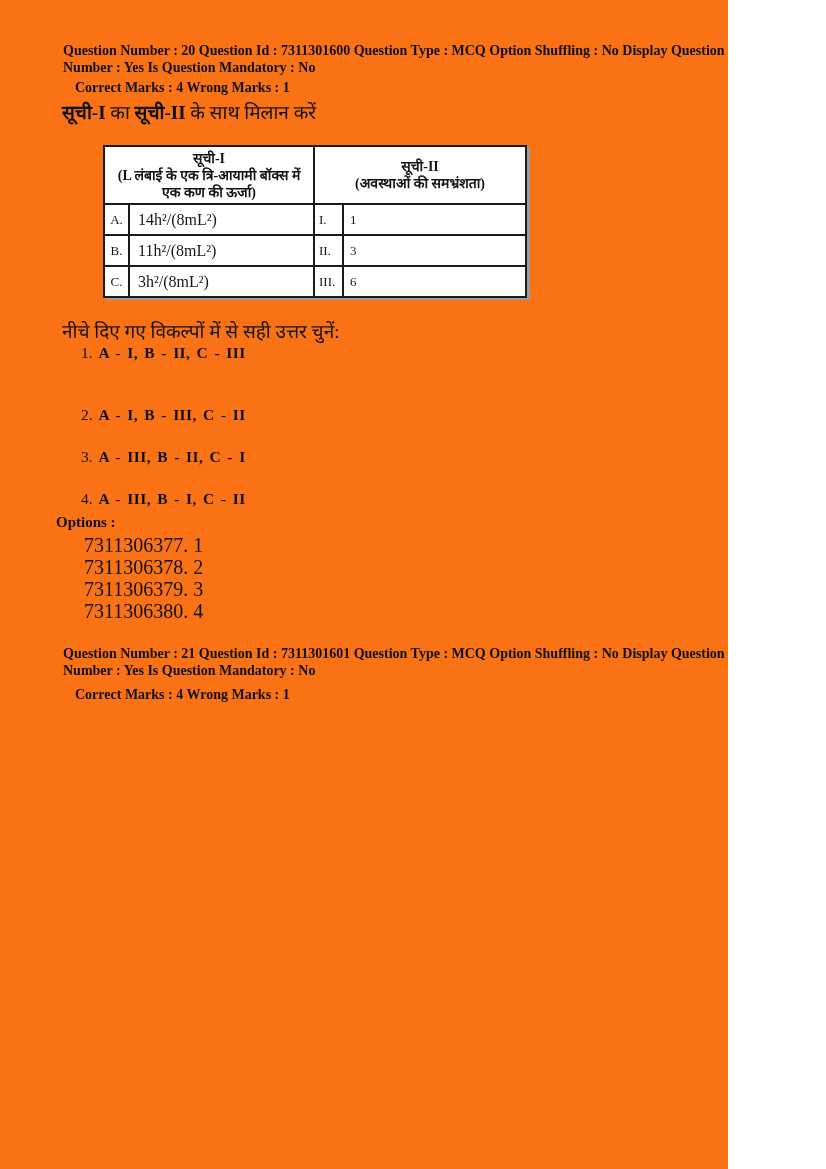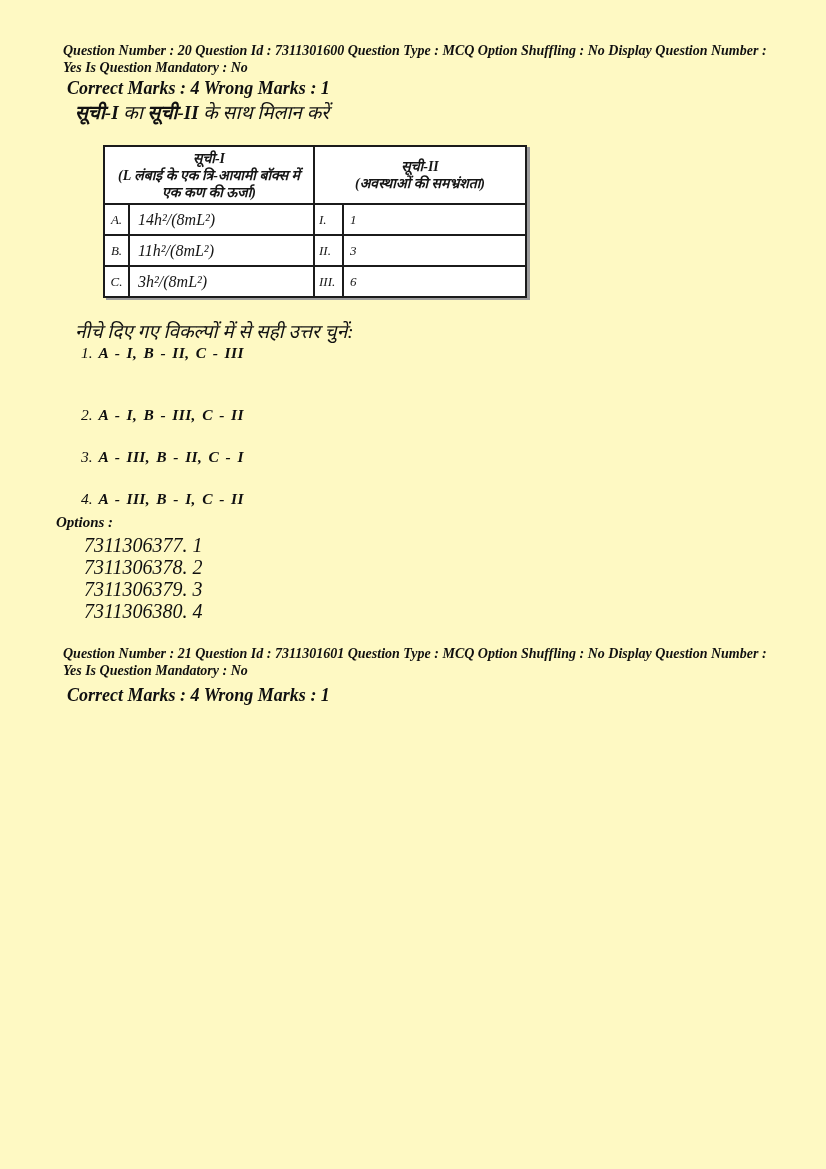--- a/index.html
+++ b/index.html
@@ -1,44 +1,42 @@
 <!DOCTYPE html>
 <html><head>
 <meta charset="utf-8">
 <style>
   * { margin:0; padding:0; box-sizing:border-box; }
   html,body { background:#ffffff; }
   .page {
     position:relative;
-    width:826px; height:1169px;
-    background:#fef9c3;
+    width:728px; height:1169px;
+    background:#f97316;
     color:#161616;
     font-family:"Liberation Serif", serif;
     overflow:hidden;
-    font-style:italic;
   }
   .abs { position:absolute; }
 
   .qheader {
     left:63px; width:704px;
     font-weight:bold;
     font-size:14px; line-height:16.5px;
     color:#101010;
   }
   .marksline {
-    left:67px;
+    left:75px;
     font-weight:bold;
-    font-size:18px; line-height:16px;
+    font-size:14px; line-height:16px;
     color:#101010;
   }
   .hindi-lg {
     left:62px;
     font-size:19px; line-height:26px;
     color:#111;
-    margin-left:13px;
   }
   .hindi-lg .b { font-weight:bold; }
 
   
   .table-wrap {
     left:103px; top:145px;
     box-shadow:3px 2px 0 #9c9c9c;
     background:#fff;
   }
   table.match {

